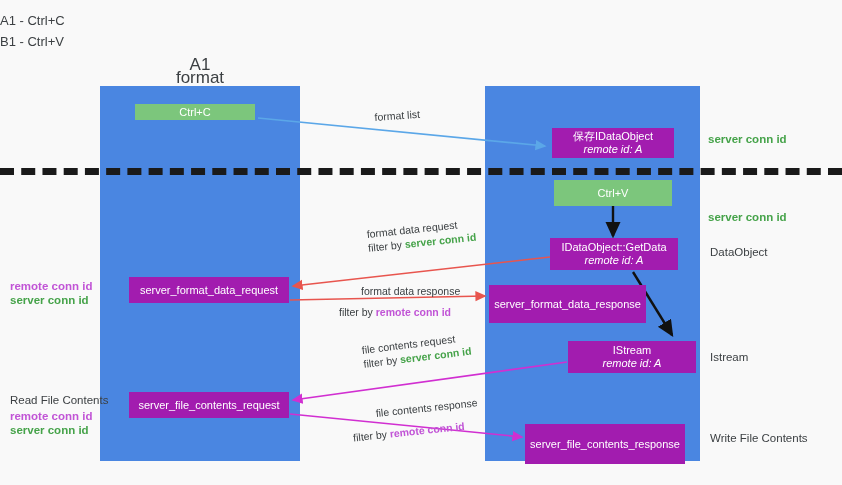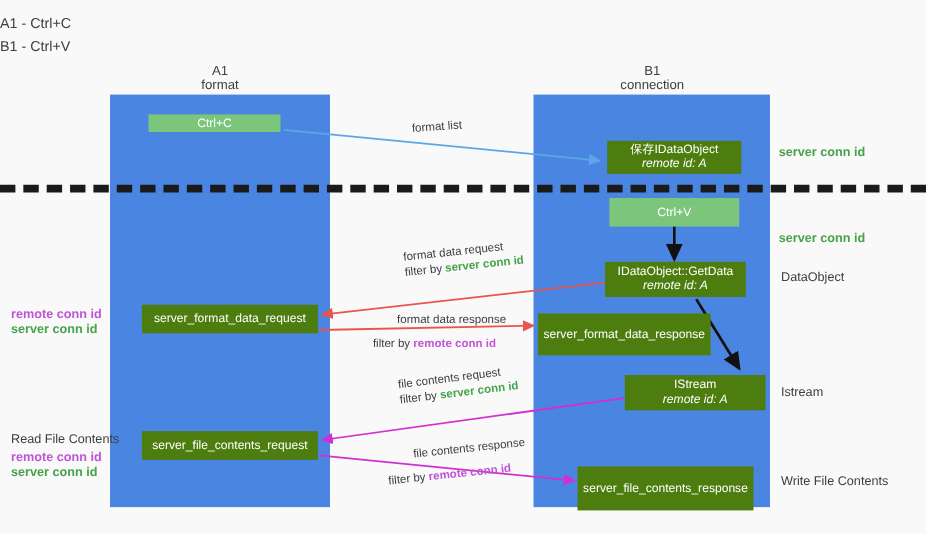--- a/index.html
+++ b/index.html
@@ -9,35 +9,35 @@
     font-family:"Liberation Sans", sans-serif;
     color:#3c4043;
     overflow:hidden;
   }
   #canvas{position:relative;width:842px;height:485px;}
   .lane{position:absolute;background:#4a86e1;}
   .lane-a{left:100px;top:86px;width:200px;height:375px;}
   .lane-b{left:485px;top:86px;width:215px;height:375px;}
 
   .colhead{
-    position:absolute;text-align:center;font-size:12px;
+    position:absolute;text-align:center;font-size:17px;
     line-height:13px;color:#3c4043;
   }
   .title{
     position:absolute;left:0;width:842px;top:10px;
     text-align:left;font-size:13px;line-height:21px;color:#3c4043;
   }
 
   .box{
     position:absolute;box-sizing:border-box;
     display:flex;flex-direction:column;align-items:center;justify-content:center;
     color:#ffffff;font-size:11px;line-height:13px;text-align:center;
   }
   .box.green{background:#7cc67c;}
-  .box.orange{background:#4d7c0f;}
+  .box.orange{background:#a21caf;}
   .box .l2{font-size:11px;font-style:italic;}
 
   .sidelabel{position:absolute;font-size:11.5px;line-height:14px;color:#3c4043;}
   .green-txt{color:#46a34a;font-weight:bold;}
   .purple-txt{color:#c154d6;font-weight:bold;}
 
   .arrowlabel{
     position:absolute;font-size:10.5px;line-height:14px;color:#3c4043;
     white-space:nowrap;transform-origin:left top;
   }
@@ -58,24 +58,20 @@
     <div>A1 - Ctrl+C</div>
     <div>B1 - Ctrl+V</div>
   </div>
 
   <div class="lane lane-a"></div>
   <div class="lane lane-b"></div>
 
   <div class="colhead" style="left:140px;top:58px;width:120px;">
     <div>A1</div>
     <div>format</div>
-  </div>
-  <div class="colhead" style="left:533px;top:58px;width:120px;">
-    <div>B1</div>
-    <div>connection</div>
   </div>
 
   <svg class="overlay">
     <defs>
       <marker id="ah-blue" markerWidth="7" markerHeight="7" refX="6" refY="3.2" orient="auto">
         <path d="M0,0 L7,3.2 L0,6.4 z" fill="#5ba7e8"></path>
       </marker>
       <marker id="ah-red" markerWidth="7" markerHeight="7" refX="6" refY="3.2" orient="auto">
         <path d="M0,0 L7,3.2 L0,6.4 z" fill="#e8554e"></path>
       </marker>

